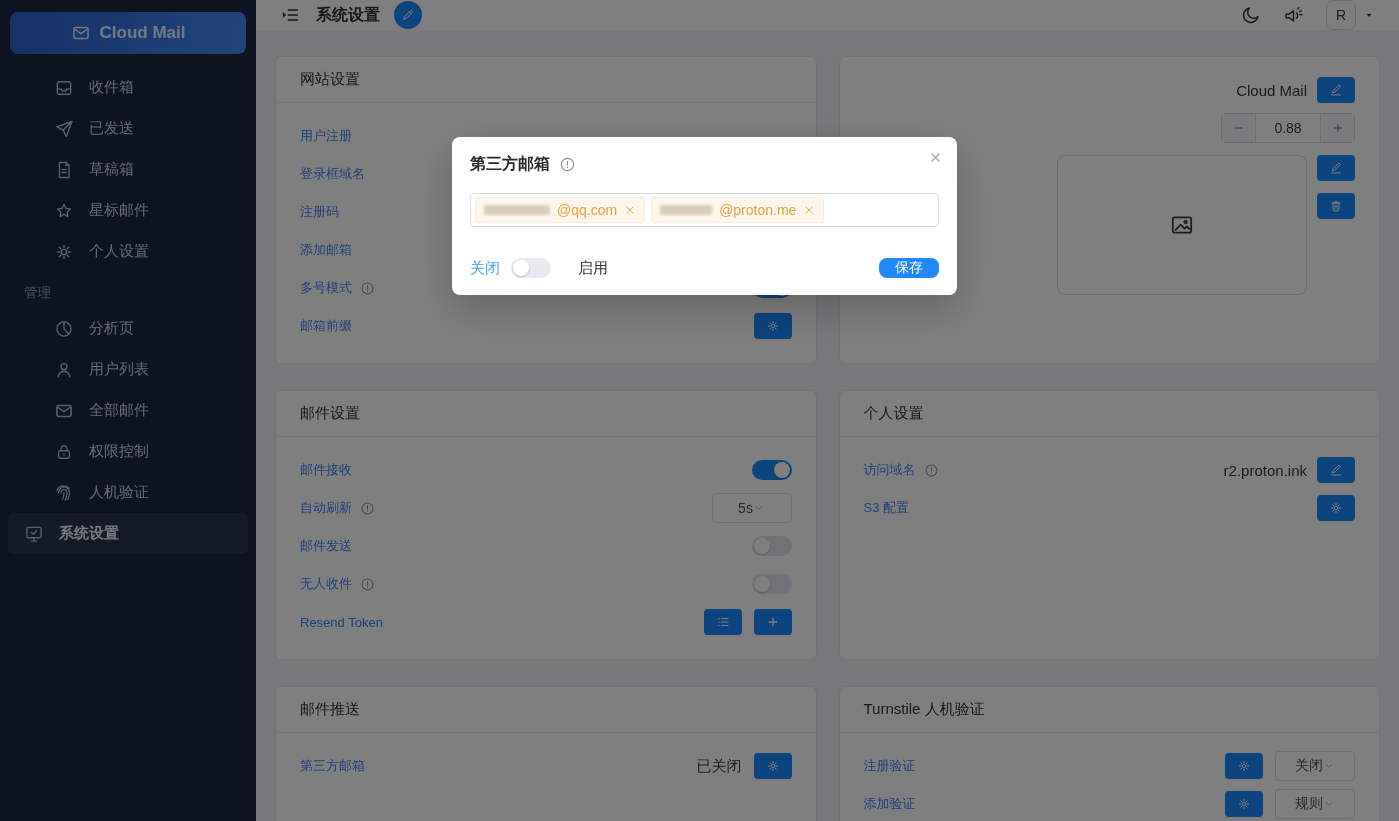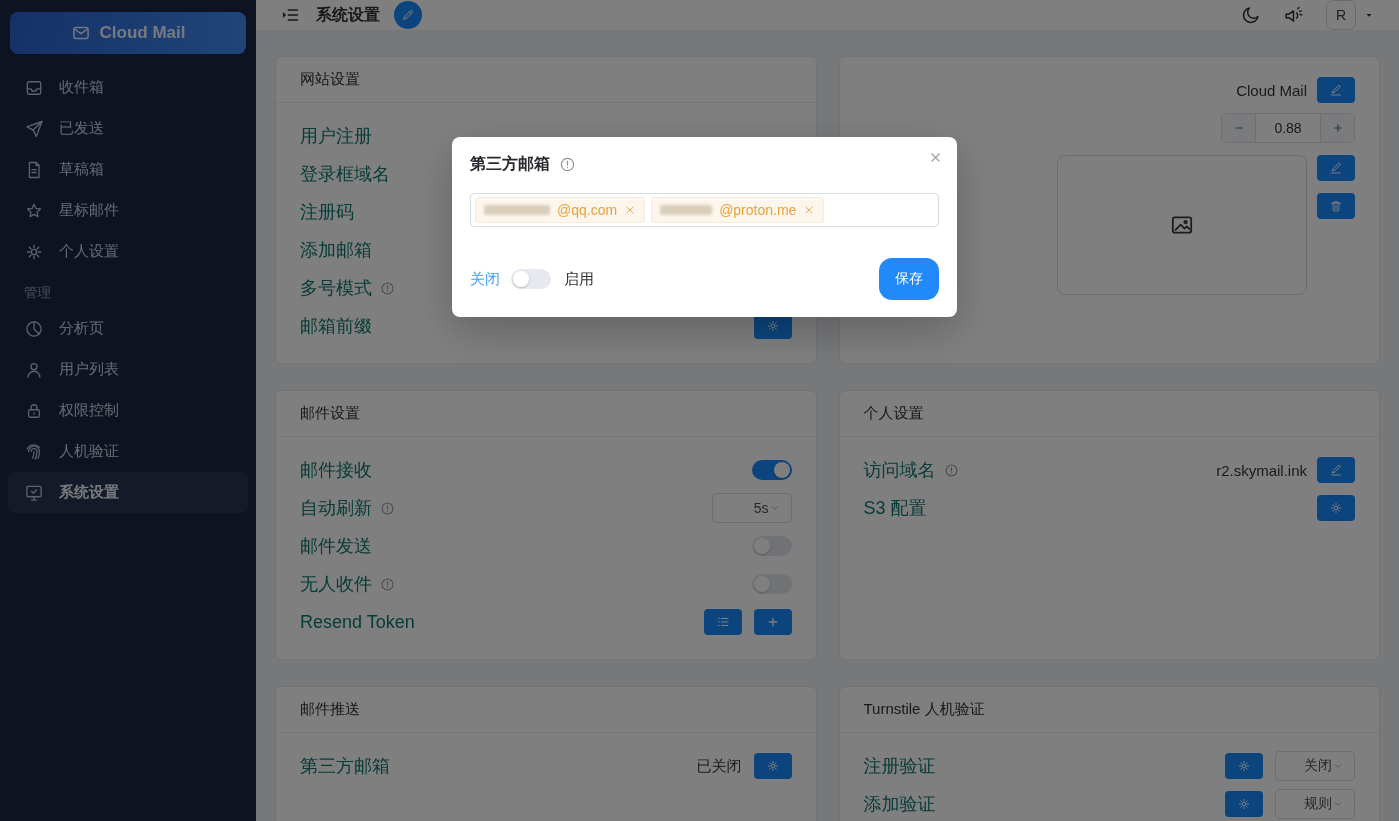--- a/index.html
+++ b/index.html
@@ -9,21 +9,21 @@
 
   
   .sidebar { flex:0 0 256px; background:#1a2740; height:100%; }
   .logo { margin:12px 10px 0; height:42px; border-radius:8px;
           background:linear-gradient(100deg,#2c62cf,#3e8bf2);
           display:flex; align-items:center; justify-content:center; gap:9px;
           color:#eaf2ff; font-weight:bold; font-size:17px; cursor:pointer; }
   .logo svg { width:20px; height:20px; }
   .nav { padding-top:13px; }
   .nav-item { height:41px; display:flex; align-items:center; gap:15px;
-              padding:0 24px; color:#ccd6e4; font-size:15px; cursor:pointer; }
+              padding:0 24px; color:#ccd6e4; font-size:15px; cursor:pointer;margin-left:30px; }
   .nav-item svg { width:20px; height:20px; flex:0 0 20px; color:#b9c4d4; }
   .nav-item.active { background:#28344f; margin:0 8px; padding:0 16px;
                      border-radius:6px; font-weight:bold; color:#eef3fa; }
   .nav-section { margin:12px 0 6px; padding:0 24px; color:#93a0b4; font-size:13.5px; }
 
   
   .main { flex:1; display:flex; flex-direction:column; min-width:0; }
   .topbar { height:50px; background:#fff; display:flex; align-items:center;
             padding:0 24px; border-bottom:1px solid #eceef1; }
   .topbar .collapse { color:#303133; width:20px; height:20px; cursor:pointer; }
@@ -41,37 +41,37 @@
   .caret { width:12px; height:12px; color:#303133; }
 
   
   .content { flex:1; padding:25px 19px; display:grid;
              grid-template-columns:1fr 1fr; gap:26px 22px; }
   .card { background:#fff; border:1px solid #e3e6eb; border-radius:6px; overflow:hidden; }
   .card-h { padding:13px 24px; font-size:15px; font-weight:normal; color:#303133;
             border-bottom:1px solid #eaedf1; }
   .card-b { padding:14px 24px 18px; }
   .row { min-height:38px; display:flex; align-items:center; justify-content:space-between; }
-  .lbl { display:flex; align-items:center; gap:8px; font-size:18px; color:#0f766e; }
+  .lbl { display:flex; align-items:center; gap:8px; font-size:13px; color:#3b82f6; }
   .info-ic { width:15px; height:15px; color:#8d929b; }
   .ctl { display:flex; align-items:center; gap:12px; }
   .val-text { font-size:15px; color:#34373c; }
 
   .iconb { width:38px; height:26px; border:none; border-radius:4px; background:#1989fa;
            color:#fff; display:flex; align-items:center; justify-content:center; cursor:pointer; }
   .iconb svg { width:14px; height:14px; }
 
   .toggle { width:40px; height:20px; border-radius:10px; position:relative; cursor:pointer; }
   .toggle .knob { position:absolute; top:2px; width:16px; height:16px; border-radius:50%;
                   background:#fff; box-shadow:0 1px 2px rgba(0,0,0,.2); }
   .toggle.on { background:#1989fa; } .toggle.on .knob { right:2px; }
   .toggle.off { background:#e2e5eb; } .toggle.off .knob { left:2px; }
 
   .select { min-width:80px; height:30px; border:1px solid #d8dce3; border-radius:4px;
-            background:#fff; display:flex; align-items:center; justify-content:flex-end;
+            background:#fff; display:flex; align-items:center; justify-content:center;
             padding:0 10px; font-size:14px; color:#4a4e57; cursor:pointer; }
   .select svg { width:12px; height:12px; color:#aab0b8; }
 
   .badge { background:#ecf5ff; border:1px solid #d6e9fc; color:#3f93ef; font-size:13px;
            border-radius:4px; padding:3px 9px; }
 
   .stepper { display:flex; height:30px; border:1px solid #d8dce3; border-radius:4px; overflow:hidden; }
   .step-btn { width:34px; background:#f5f7fa; border:none; display:flex; align-items:center;
               justify-content:center; color:#63666c; cursor:pointer; }
   .step-btn svg { width:12px; height:12px; }
@@ -97,22 +97,22 @@
   .tag-input { margin-top:18px; height:34px; border:1px solid #d8dce3; border-radius:4px;
                display:flex; align-items:center; padding:0 4px; gap:6px; cursor:text; }
   .tag { height:26px; display:flex; align-items:center; gap:7px; padding:0 8px;
          background:#fdf6ec; border:1px solid #f8ecd9; border-radius:3px;
          color:#e6a23c; font-size:14px; }
   .redact { display:inline-block; height:10px; border-radius:2px;
             background:rgba(173,158,125,.45); filter:blur(1.5px); }
   .tag-x { width:12px; height:12px; color:#e6a23c; cursor:pointer; }
   .modal-foot { margin-top:31px; display:flex; align-items:center; }
   .sw-off { color:#409eff; font-size:15px; margin-right:11px; }
-  .sw-on { color:#303133; font-size:15px; margin-left:13px; }
-  .save-btn { margin-left:auto; width:60px; height:42px; border:none; border-radius:13px;
+  .sw-on { color:#303133; font-size:15px; margin-left:27px; }
+  .save-btn { margin-left:auto; width:60px; height:20px; border:none; border-radius:8px;
               background:#2289fb; color:#fff; font-size:14px; cursor:pointer;
               font-family:"Liberation Sans", sans-serif; }
   .spacer { flex:1; }
 </style>
 </head>
 <body>
 
 <svg width="0" height="0" style="position:absolute">
   <defs>
     <symbol id="i-mail" viewBox="0 0 24 24" fill="none" stroke="currentColor" stroke-width="1.8" stroke-linecap="round" stroke-linejoin="round">
@@ -271,20 +271,26 @@
         <span>分析页</span>
       </div>
       <div class="nav-item">
         <svg>
             <use href="#i-user"></use>
           </svg>
         <span>用户列表</span>
       </div>
       <div class="nav-item">
         <svg>
+            <use href="#i-mail"></use>
+          </svg>
+        <span>全部邮件</span>
+      </div>
+      <div class="nav-item">
+        <svg>
             <use href="#i-lock"></use>
           </svg>
         <span>权限控制</span>
       </div>
       <div class="nav-item">
         <svg>
             <use href="#i-finger"></use>
           </svg>
         <span>人机验证</span>
       </div>
@@ -476,21 +482,21 @@
         <div class="card-h">个人设置</div>
         <div class="card-b">
           <div class="row">
             <span class="lbl">
               <span>访问域名</span>
               <svg class="info-ic">
                   <use href="#i-info"></use>
                 </svg>
             </span>
             <div class="ctl" style="gap:10px">
-              <span class="val-text">r2.skymail.ink</span>
+              <span class="val-text">r2.proton.ink</span>
               <button class="iconb">
                 <svg>
                     <use href="#i-pencil-line"></use>
                   </svg>
               </button>
             </div>
           </div>
           <div class="row">
             <span class="lbl">S3 配置</span>
             <button class="iconb">

